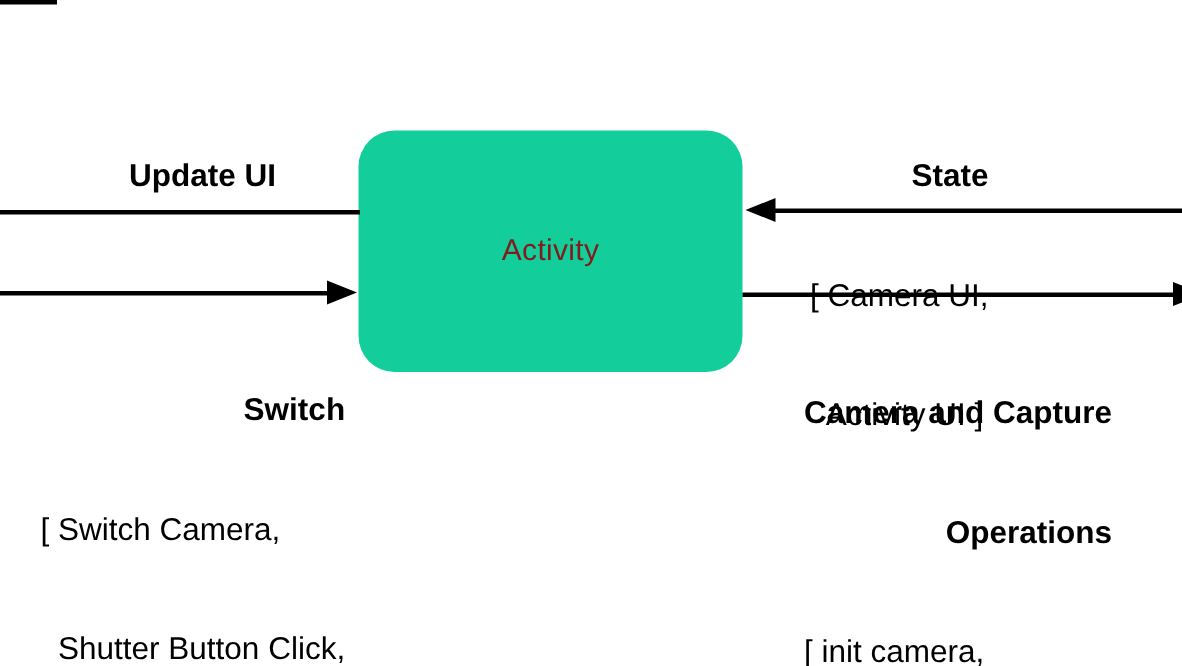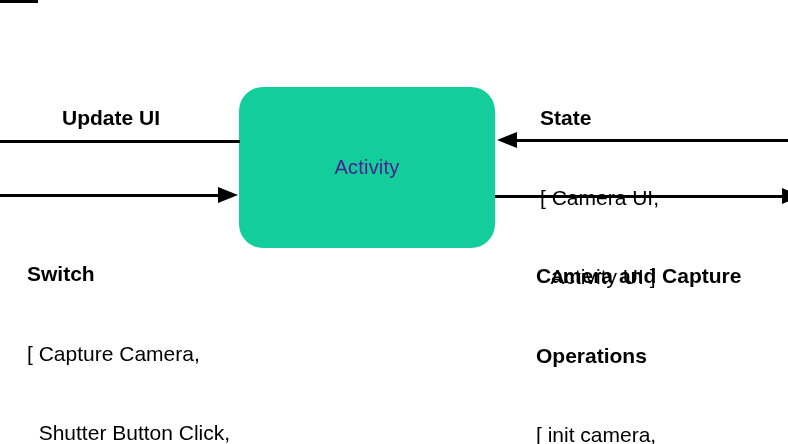--- a/index.html
+++ b/index.html
@@ -22,21 +22,21 @@
     position: absolute;
     left: 239px; top: 87px;
     width: 256px; height: 161px;
     background: var(--accent, #13CD9B);
     border-radius: 24px;
     display: flex;
     align-items: center;
     justify-content: center;
   }
   .activity-label {
-    color: #4c1d95;
+    color: #7f1d1d;
     font-size: 20px;
     font-weight: 400;
     letter-spacing: 0.2px;
   }
   .hline {
     position: absolute;
     height: 2.5px;
     background: #000000;
   }
   .line-update  { left: 0px;   top: 140px; width: 240px; }
@@ -57,29 +57,30 @@
     border-color: transparent #000000 transparent transparent;
   }
   .ah-actions { left: 218px; top: 187px; }
   .ah-state   { left: 497px; top: 132px; }
   .ah-ops     { left: 782px; top: 188px; }
   .label-bold {
     position: absolute;
     font-size: 21px;
     font-weight: 700;
     white-space: pre;
+    margin-left: 24px;
   }
   .update-ui-label { left: 62px; top: 106px; }
   .text-block {
     position: absolute;
     font-size: 21px;
     line-height: 26.5px;
     white-space: pre;
   }
-  .text-block .bold { font-weight: 700; }
+  .text-block .bold { font-weight: 700; text-align: right; }
   .actions-block    { left: 27px;  top: 208px; }
   .state-block      { left: 540px; top: 52px; }
   .operations-block { left: 536px; top: 210px; }
 </style>
 </head>
 <body>
 
 <div class="canvas">
 
   <div class="corner-bar"></div>
@@ -88,21 +89,21 @@
     <span class="activity-label">Activity</span>
   </div>
 
   <div class="hline line-update"></div>
   <div class="label-bold update-ui-label">Update UI</div>
 
   <div class="hline line-actions"></div>
   <div class="arrowhead right ah-actions"></div>
   <div class="text-block actions-block">
     <div class="bold">Switch</div>
-    <div>[ Capture Camera,</div>
+    <div>[ Switch Camera,</div>
     <div>  Shutter Button Click,</div>
     
     
     
   </div>
 
   <div class="hline line-state"></div>
   <div class="arrowhead left ah-state"></div>
   <div class="text-block state-block">
     <div class="bold">State</div>

